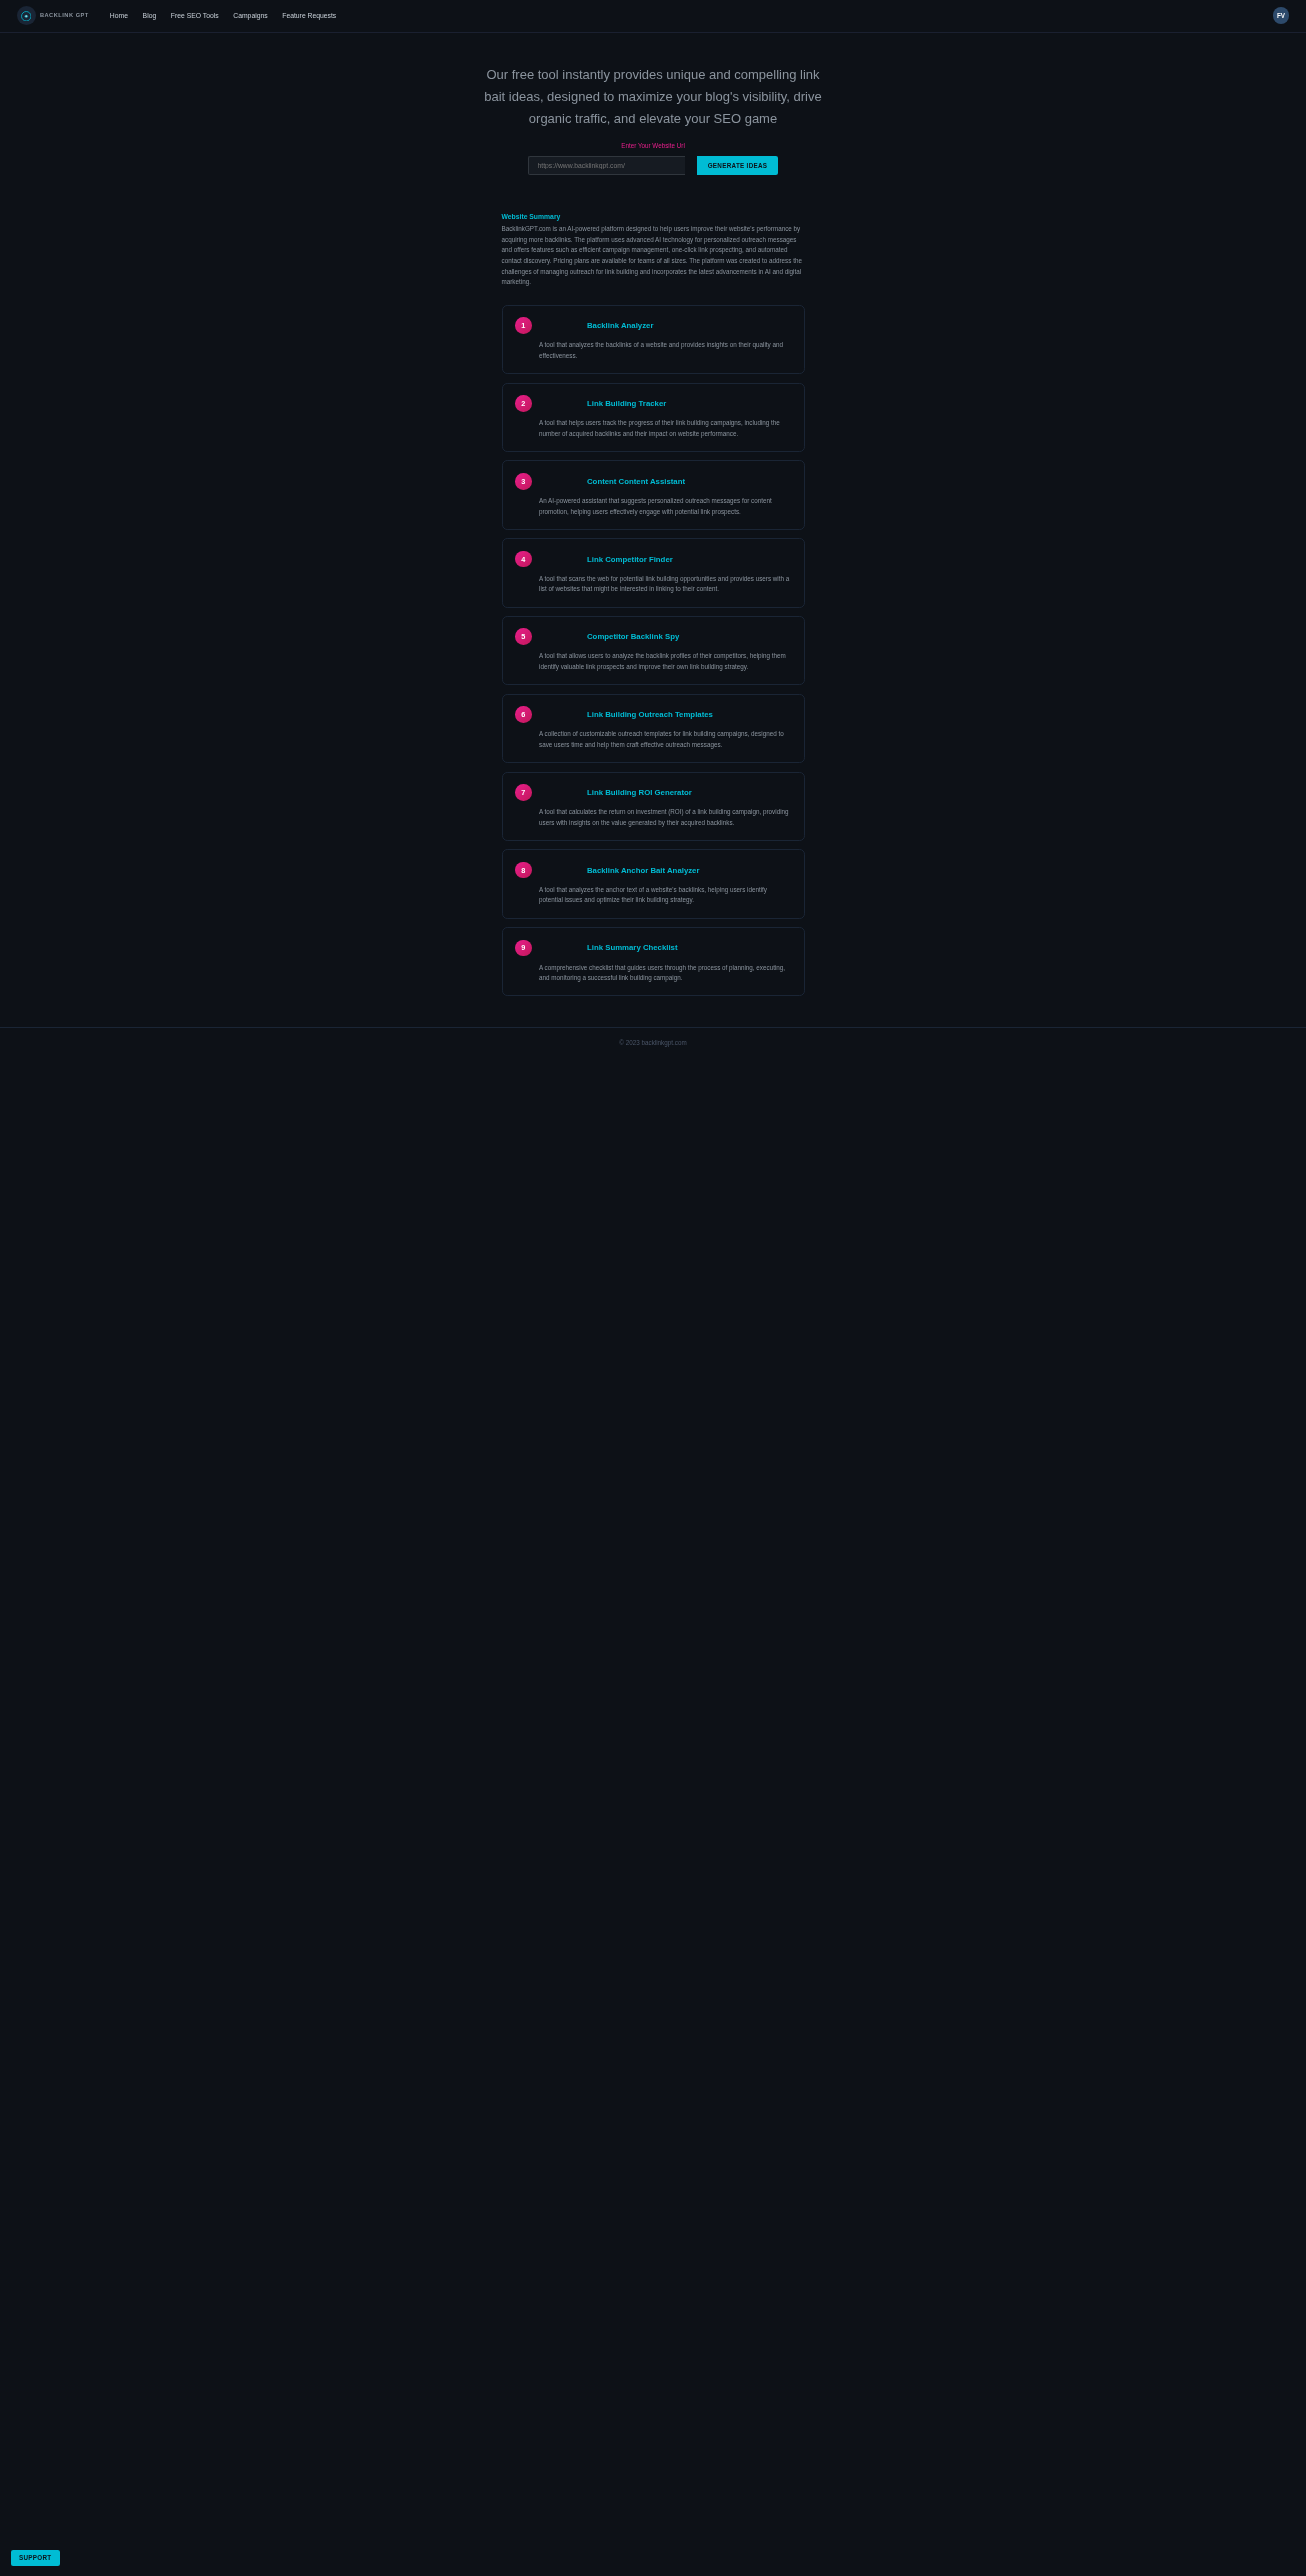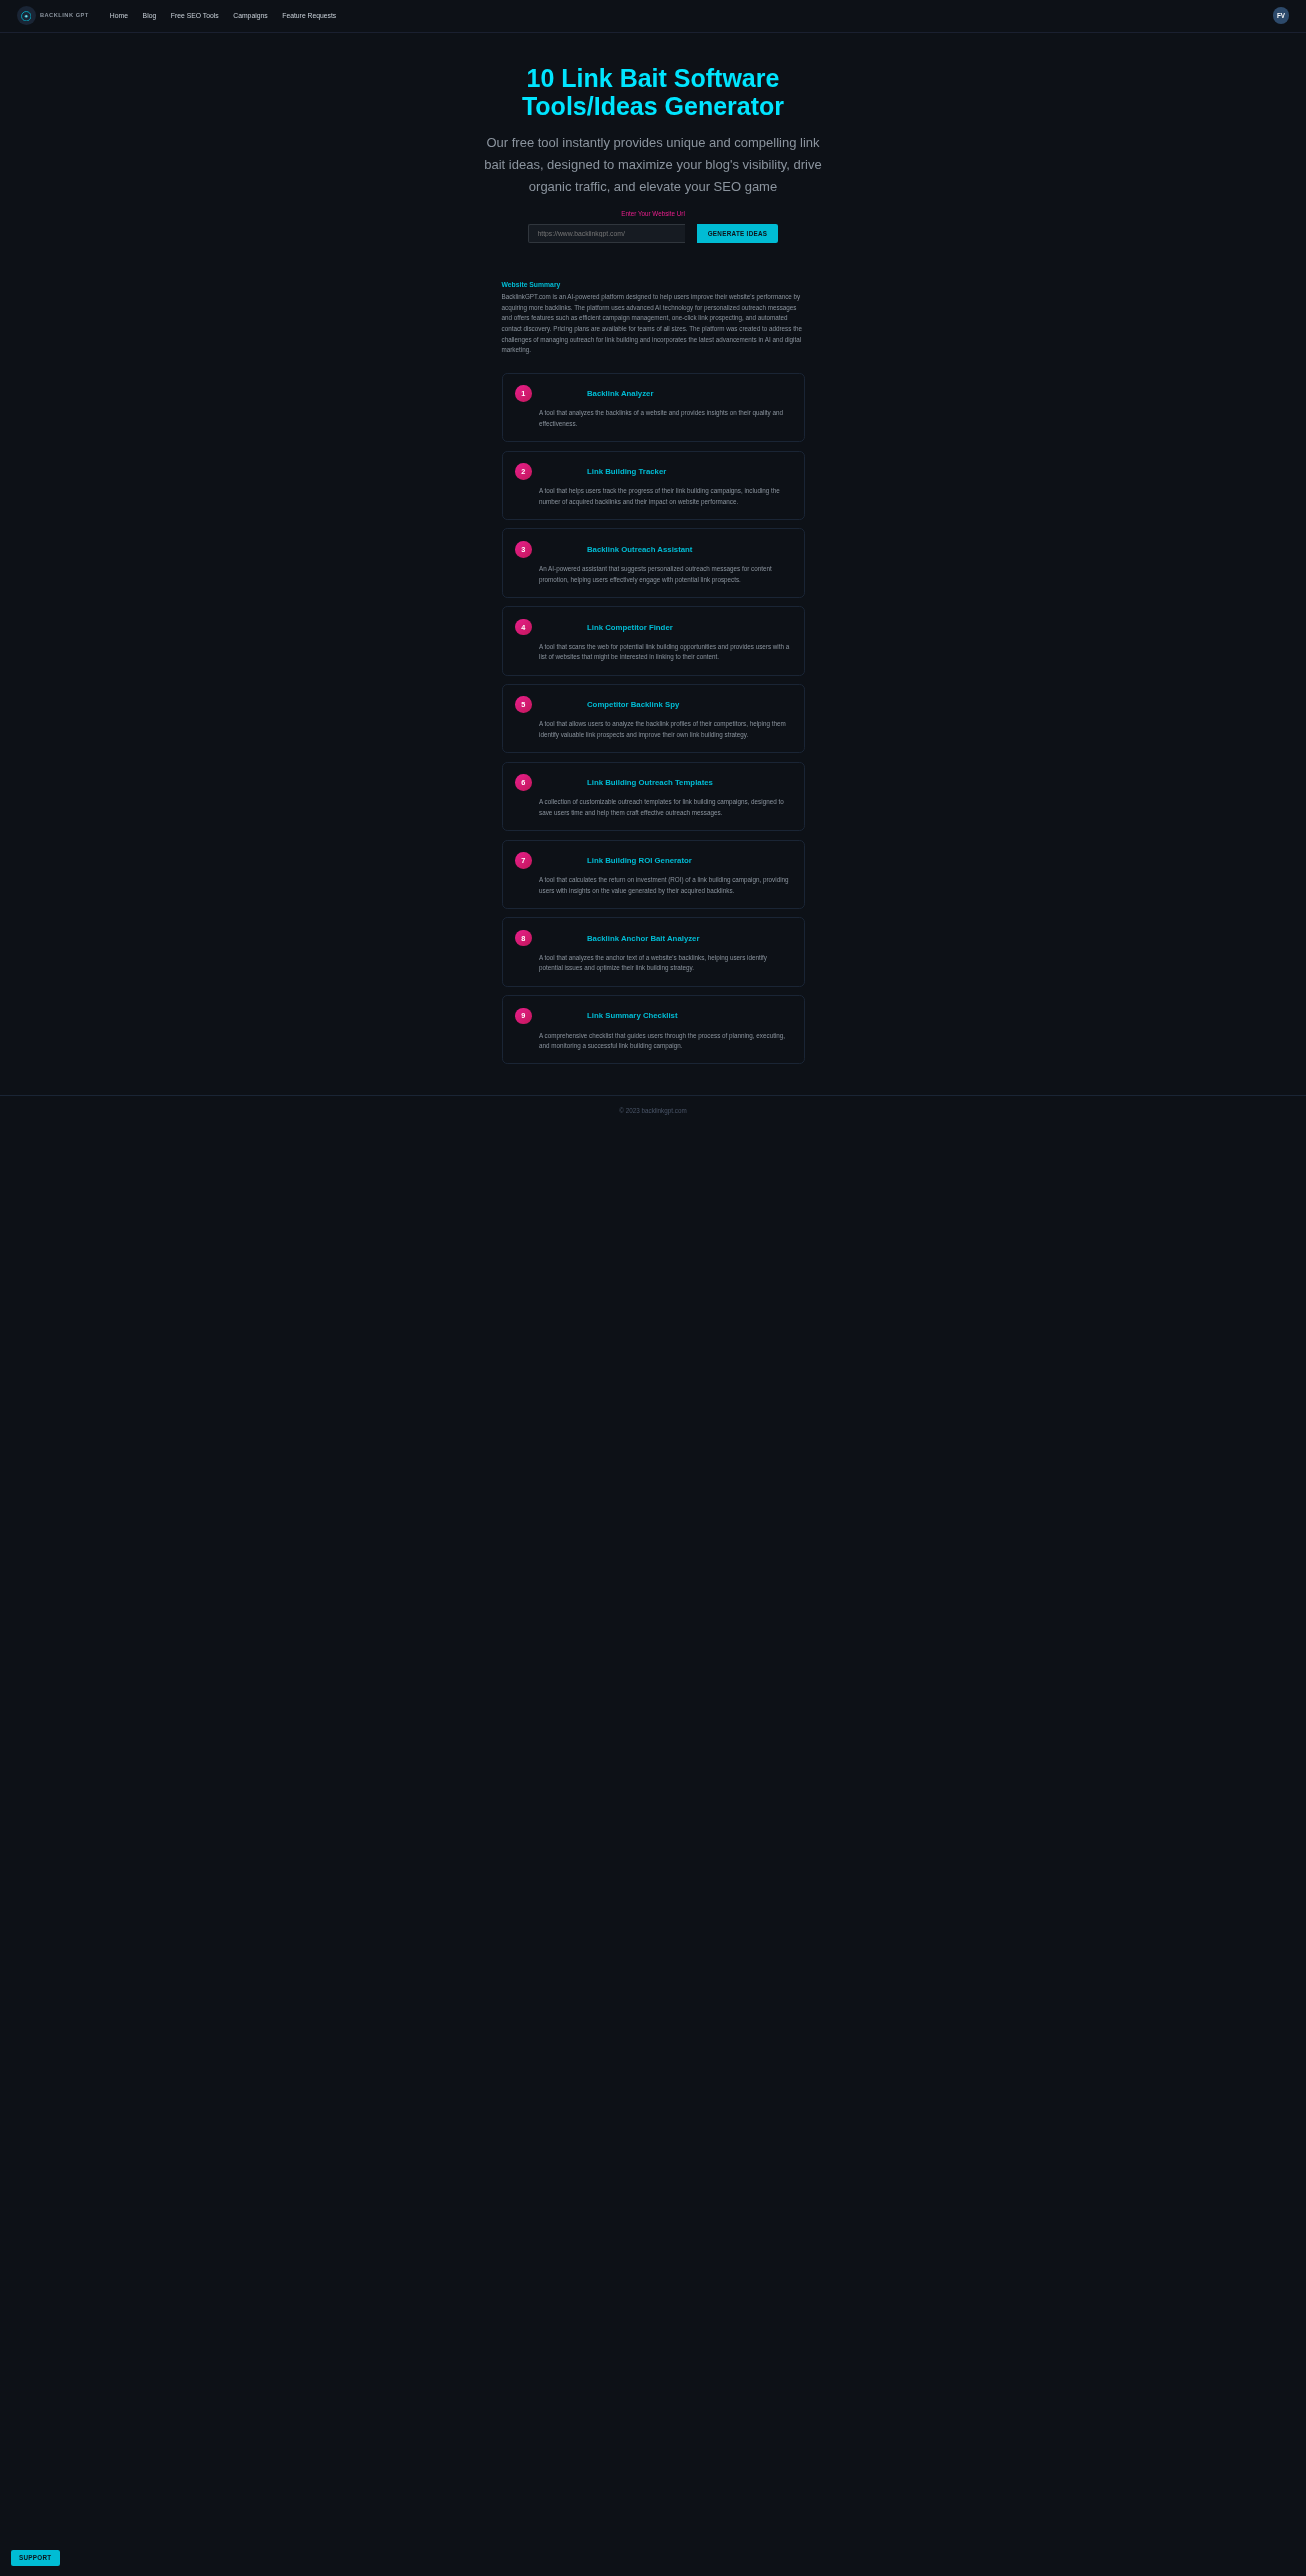--- a/index.html
+++ b/index.html
@@ -228,21 +228,20 @@
       <a class="nav-link">Home</a>
       <a class="nav-link">Blog</a>
       <a class="nav-link">Free SEO Tools</a>
       <a class="nav-link">Campaigns</a>
       <a class="nav-link">Feature Requests</a>
     </div>
   <div class="nav-avatar">FV</div>
 </nav>
 
 <section class="hero">
-  <h1 class="hero-title">10 Link Bait Software Tools/Ideas Generator</h1>
   <p class="hero-subtitle">Our free tool instantly provides unique and compelling link bait ideas, designed to maximize your blog's visibility, drive organic traffic, and elevate your SEO game</p>
   <p class="hero-label">Enter Your Website Url</p>
   <div class="hero-input-row">
     <input class="hero-input" type="text" placeholder="https://www.backlinkgpt.com/" style="">
     <button class="hero-btn">GENERATE IDEAS</button>
   </div>
 </section>
 
 <div class="summary-section">
   <div class="summary-title">Website Summary</div>
@@ -260,21 +259,21 @@
     <div class="idea-card">
       <div class="idea-header">
         <div class="idea-number">2</div>
         <div class="idea-title">Link Building Tracker</div>
       </div>
       <div class="idea-desc">A tool that helps users track the progress of their link building campaigns, including the number of acquired backlinks and their impact on website performance.</div>
     </div>
     <div class="idea-card">
       <div class="idea-header">
         <div class="idea-number">3</div>
-        <div class="idea-title">Backlink Outreach Assistant</div>
+        <div class="idea-title">Content Content Assistant</div>
       </div>
       <div class="idea-desc">An AI-powered assistant that suggests personalized outreach messages for content promotion, helping users effectively engage with potential link prospects.</div>
     </div>
     <div class="idea-card">
       <div class="idea-header">
         <div class="idea-number">4</div>
         <div class="idea-title">Link Competitor Finder</div>
       </div>
       <div class="idea-desc">A tool that scans the web for potential link building opportunities and provides users with a list of websites that might be interested in linking to their content.</div>
     </div>

